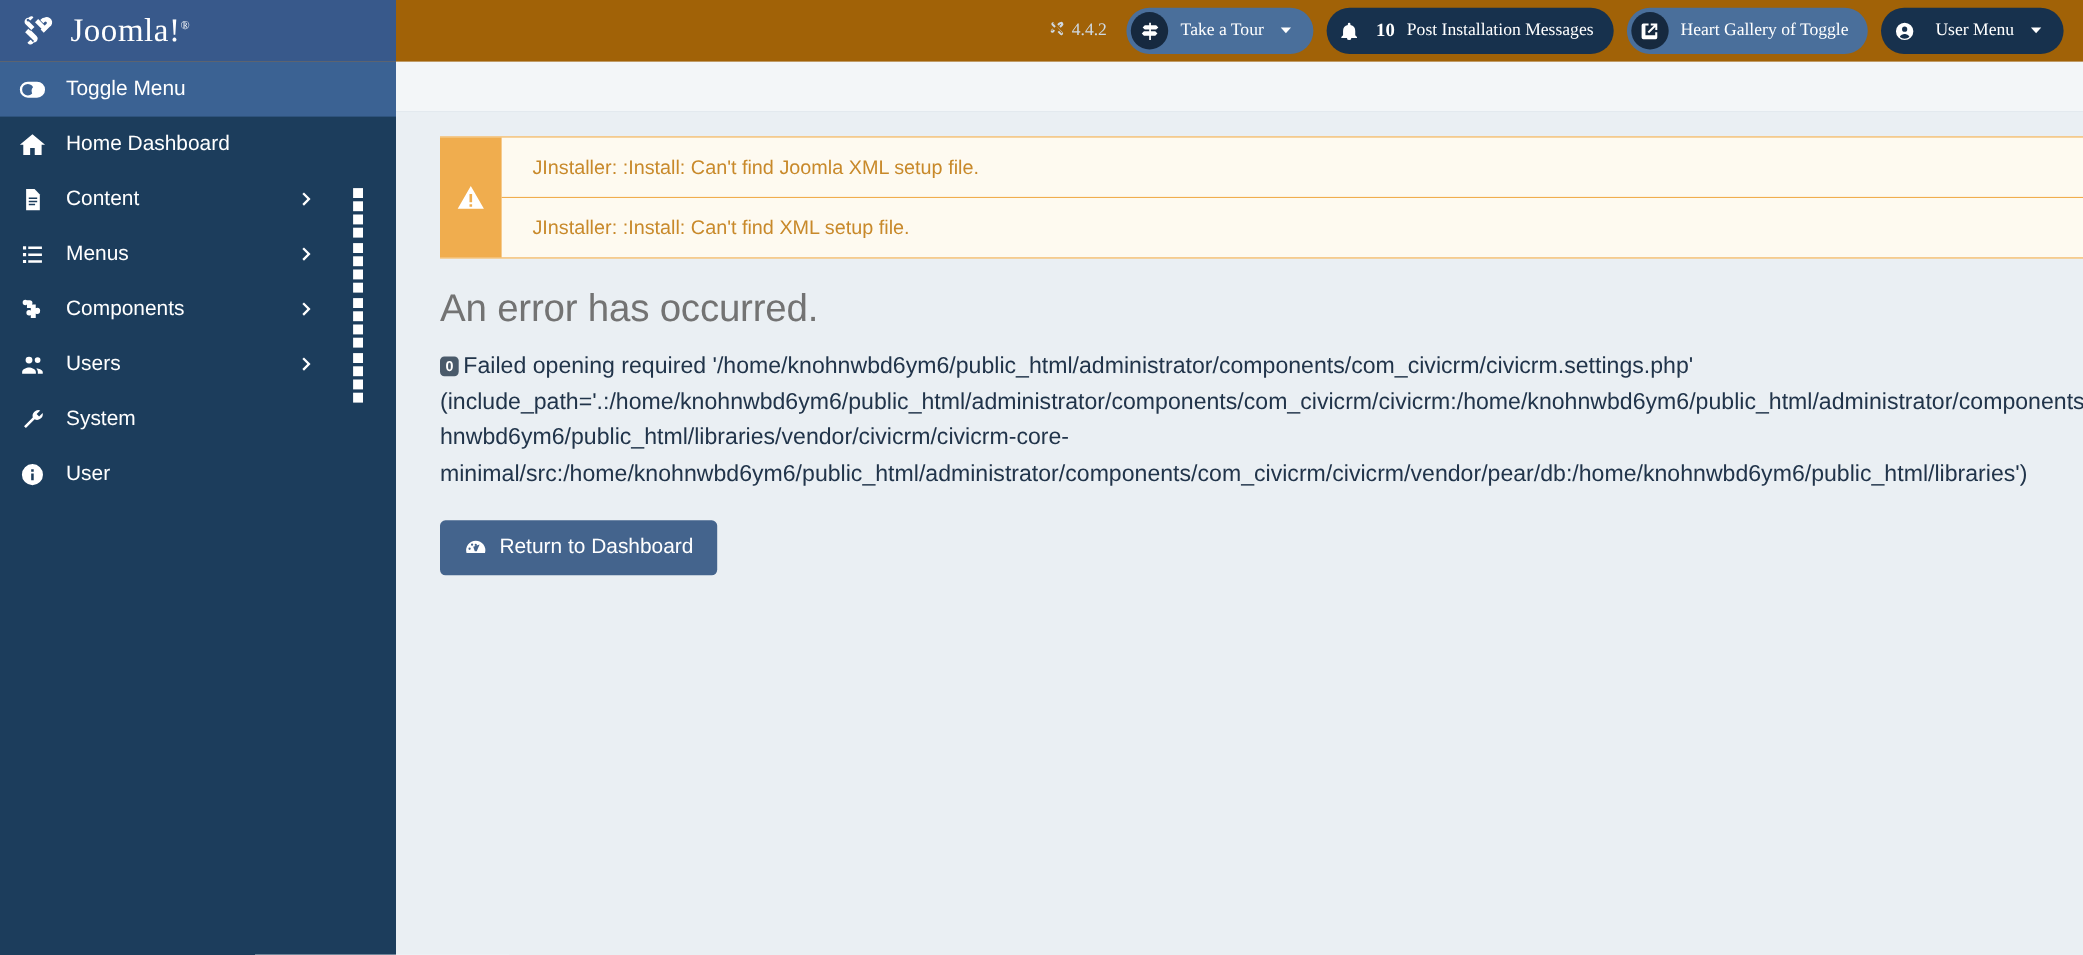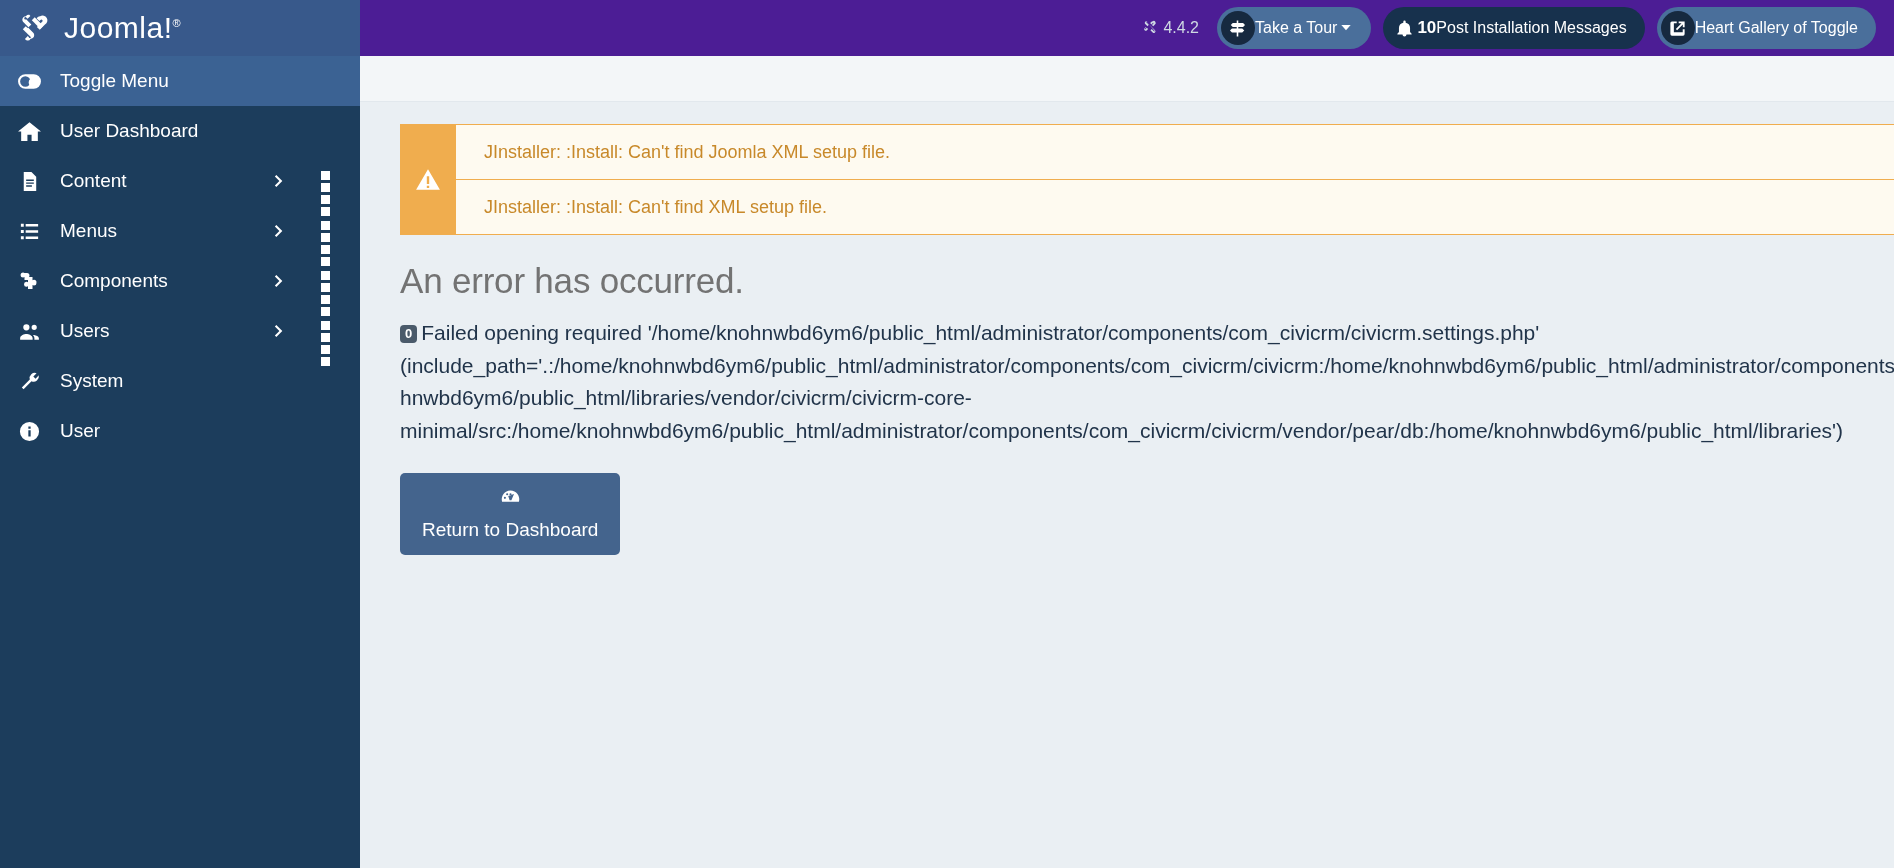--- a/index.html
+++ b/index.html
@@ -9,26 +9,27 @@
     overflow: hidden;
     font-family: "Liberation Sans", sans-serif;
     background: #f0f4f7;
   }
 
   .app { position: relative; width: 1894px; height: 868px; display: flex; flex-direction: column; }
 
   
   .header {
     height: 56px;
-    background: #4c1d95;
+    background: #a16207;
     display: flex;
     align-items: flex-start;
     flex: 0 0 56px;
     position: relative;
     z-index: 10;
+    font-family: Liberation Serif, serif;
   }
   .brand {
     width: 360px;
     height: 56px;
     background: #38598b;
     display: flex;
     align-items: center;
     padding-left: 14px;
     gap: 12px;
     flex: 0 0 360px;
@@ -63,20 +64,21 @@
     margin-right: 6px;
   }
   .version svg { width: 15px; height: 15px; }
 
   .pill {
     display: flex;
     align-items: center;
     border-radius: 30px;
     height: 42px;
     padding: 0 18px 0 4px;
+    gap: 11px;
     white-space: nowrap;
     cursor: pointer;
     border: none;
     font-family: inherit;
   }
   .pill.blue { background: #4a6f9b; color: #ffffff; }
   .pill.dark { background: #17314d; color: #ffffff; }
   .pill-icon {
     width: 34px; height: 34px;
     border-radius: 50%;
@@ -208,21 +210,20 @@
     align-items: center;
     gap: 11px;
     background: #44648d;
     color: #ffffff;
     border: none;
     border-radius: 5px;
     padding: 14px 22px;
     font-size: 19px;
     font-family: inherit;
     cursor: pointer;
-    flex-direction: column;
   }
   .btn-return svg { width: 21px; height: 21px; fill: #ffffff; }
 </style>
 </head>
 <body>
 
 <div class="app">
 
   <div class="header">
 
@@ -277,20 +278,31 @@
       <button class="pill blue">
         <span class="pill-icon">
           <svg viewBox="0 0 24 24" xmlns="http://www.w3.org/2000/svg">
             <path d="M5 3h6v2.4H7.4v11.2h11.2V13H21v6a2 2 0 0 1-2 2H5a2 2 0 0 1-2-2V5a2 2 0 0 1 2-2z"></path>
             <path d="M13.5 3H21v7.5h-2.3V6.9l-7.2 7.2-1.6-1.6 7.2-7.2h-3.6z"></path>
           </svg>
         </span>
         <span class="pill-label">Heart Gallery of Toggle</span>
       </button>
 
+      <button class="pill dark">
+        <span class="pill-icon">
+          <svg viewBox="0 0 24 24" xmlns="http://www.w3.org/2000/svg">
+            <path d="M12 2a10 10 0 1 0 0 20 10 10 0 0 0 0-20zm0 4.5a3 3 0 1 1 0 6 3 3 0 0 1 0-6zm0 14a7.9 7.9 0 0 1-5.4-2.1c.2-2.2 3.6-3.4 5.4-3.4s5.2 1.2 5.4 3.4A7.9 7.9 0 0 1 12 20.5z"></path>
+          </svg>
+        </span>
+        <span class="pill-label">User Menu</span>
+        <svg class="caret" viewBox="0 0 24 24" xmlns="http://www.w3.org/2000/svg">
+            <path d="M12 16L4 7h16z"></path>
+          </svg>
+      </button>
 
     </div>
   </div>
 
   <div class="body">
 
     <div class="sidebar">
 
       <div class="menu-item toggle">
         <span class="m-icon">
@@ -300,21 +312,21 @@
         </span>
         <span class="m-label">Toggle Menu</span>
       </div>
 
       <div class="menu-item">
         <span class="m-icon">
           <svg viewBox="0 0 24 24" width="25" height="25" xmlns="http://www.w3.org/2000/svg">
             <path d="M12 3L1 12h3v9h6v-6h4v6h6v-9h3z"></path>
           </svg>
         </span>
-        <span class="m-label">User Dashboard</span>
+        <span class="m-label">Home Dashboard</span>
       </div>
 
       <div class="menu-item">
         <span class="m-icon">
           <svg viewBox="0 0 24 24" width="23" height="23" xmlns="http://www.w3.org/2000/svg">
             <path d="M6 2h8l5 5v15H6z"></path>
             <path d="M8.5 10h8v1.4h-8zm0 3h8v1.4h-8zm0 3h6v1.4h-6z" fill="#1c3d5c"></path>
           </svg>
         </span>
         <span class="m-label">Content</span>

